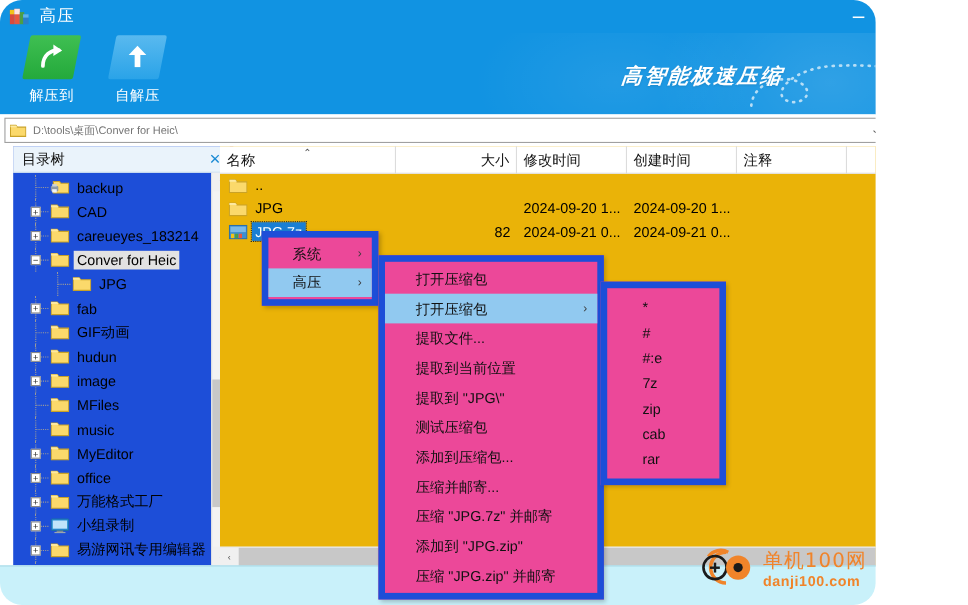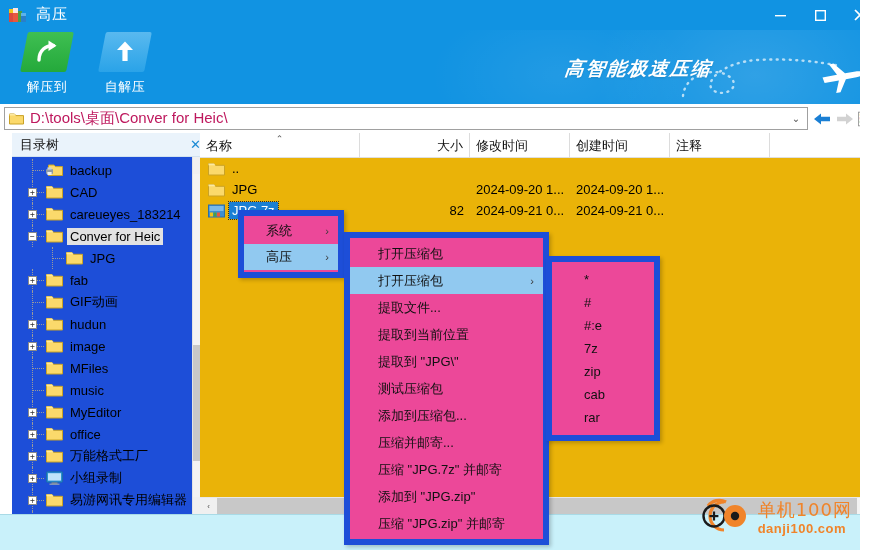--- a/index.html
+++ b/index.html
@@ -2,21 +2,21 @@
 <html><head>
 <meta charset="utf-8">
 <style>
   * { box-sizing: border-box; margin:0; padding:0; }
   html,body{ width:880px; height:550px; overflow:hidden; }
   body{
     font-family:"Liberation Sans","DejaVu Sans",sans-serif;
     font-size:13px; color:#000; background:#fff;
     -webkit-font-smoothing:antialiased;
   }
-  .app{ position:relative; width:860px; height:550px; overflow:hidden; }
+  .app{ position:relative; width:796px; height:550px; overflow:hidden;border-radius:20px; }
 
   
   .titlebar{
     position:absolute; left:0; top:0; width:880px; height:30px;
     background:#1193e2;
   }
   .app-icon{
     position:absolute; left:8px; top:6px; width:19px; height:19px;
   }
   .title-text{
@@ -74,21 +74,21 @@
   
   .addrbar{
     position:absolute; left:0; top:104px; width:880px; height:29px;
     background:#fff;
   }
   .addr-box{
     position:absolute; left:4px; top:3px; width:804px; height:23px;
     border:1px solid #a0a0a0; background:#fff; display:flex; align-items:center;
   }
   .addr-folder{ margin-left:4px; width:15px; height:13px; flex:none; }
-  .addr-text{ margin-left:6px; font-size:15px; color:#be185d; }
+  .addr-text{ margin-left:6px; font-size:10px; color:#737373; }
   .addr-caret{
     position:absolute; right:0; top:0; width:22px; height:21px;
     display:flex; align-items:center; justify-content:center; color:#555;
     font-size:10px;
   }
   .nav{
     position:absolute; left:812px; top:3px; width:66px; height:24px;
     display:flex; align-items:center; gap:3px;
   }
   .nav-btn{ width:20px; height:22px; display:flex; align-items:center; justify-content:center; }

